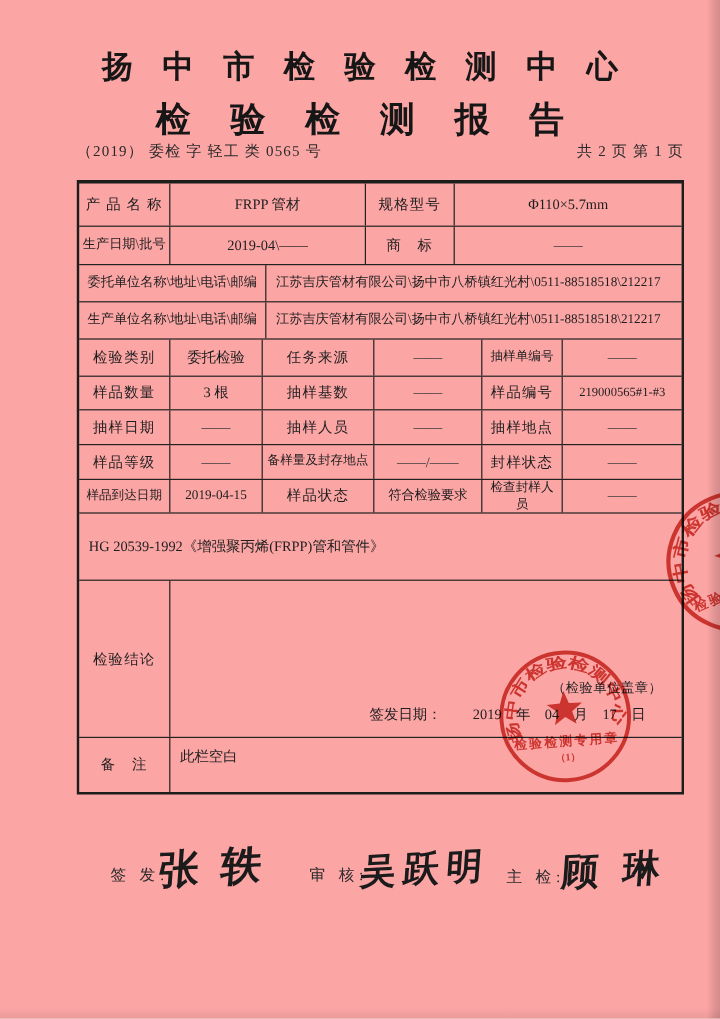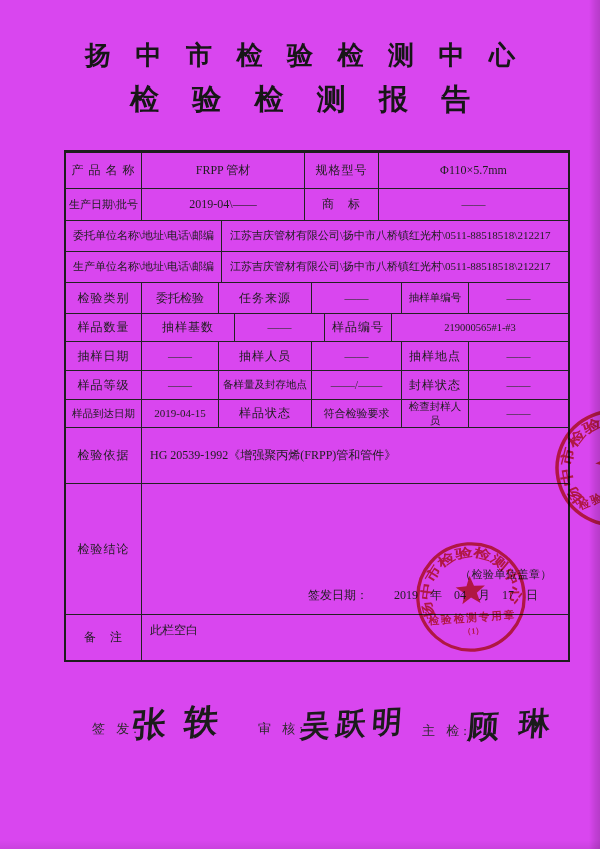--- a/index.html
+++ b/index.html
@@ -1,19 +1,19 @@
 <!DOCTYPE html>
 <html><head>
 <meta charset="utf-8">
 <style>
   * { margin:0; padding:0; box-sizing:border-box; }
   html,body { background:#e9e9e9; }
   .page {
     position:relative; width:600px; height:849px; margin:0 auto;
-    background:#d946ef; overflow:hidden;
+    background:#fca5a5; overflow:hidden;
     font-family:"Liberation Serif","DejaVu Serif",serif;
     color:#1e1e1e;
   }
   
   .org-title {
     position:absolute; top:38px; left:0; width:100%;
     text-align:center; font-size:26px; font-weight:700;
     letter-spacing:9px; text-indent:9px; color:#161616;
   }
   .doc-title {
@@ -99,20 +99,24 @@
   }
 </style>
 </head>
 <body>
 
 <div class="page">
 
   <div class="org-title">扬 中 市 检 验 检 测 中 心</div>
   <div class="doc-title">检 验 检 测 报 告</div>
 
+  <div class="meta-row">
+    <span>（2019） 委检 字 轻工 类 0565 号</span>
+    <span>共 2 页 第 1 页</span>
+  </div>
 
   <div class="report-table">
 
     <div class="tr" style="height:36px">
       <div class="c lab w76">产 品 名 称</div>
       <div class="c w163">FRPP 管材</div>
       <div class="c lab w74">规格型号</div>
       <div class="c">Φ110×5.7mm</div>
     </div>
 
@@ -137,20 +141,21 @@
       <div class="c lab w76">检验类别</div>
       <div class="c w77">委托检验</div>
       <div class="c lab w93">任务来源</div>
       <div class="c dash w90">——</div>
       <div class="c lab w67 fs10">抽样单编号</div>
       <div class="c dash">——</div>
     </div>
 
     <div class="tr" style="height:28px">
       <div class="c lab w76">样品数量</div>
+      <div class="c w77">3 根</div>
       <div class="c lab w93">抽样基数</div>
       <div class="c dash w90">——</div>
       <div class="c lab w67">样品编号</div>
       <div class="c fs10">219000565#1-#3</div>
     </div>
 
     <div class="tr" style="height:29px">
       <div class="c lab w76">抽样日期</div>
       <div class="c dash w77">——</div>
       <div class="c lab w93">抽样人员</div>
@@ -172,21 +177,20 @@
       <div class="c lab w76 fs10">样品到达日期</div>
       <div class="c w77 fs11">2019-04-15</div>
       <div class="c lab w93">样品状态</div>
       <div class="c w90 fs11">符合检验要求</div>
       <div class="c lab w67 fs10">检查封样人员</div>
       <div class="c dash">——</div>
     </div>
 
 
     <div class="tr" style="height:56px">
-      <div class="c lab w76">检验依据</div>
       <div class="c left">HG 20539-1992《增强聚丙烯(FRPP)管和管件》</div>
     </div>
 
     <div class="tr" style="height:131px">
       <div class="c lab w76">检验结论</div>
       <div class="c conclusion-cell">
         <div class="seal-note">（检验单位盖章）</div>
         <div class="sign-date-line">
           <span>签发日期：</span>
           <span class="gap"></span>

